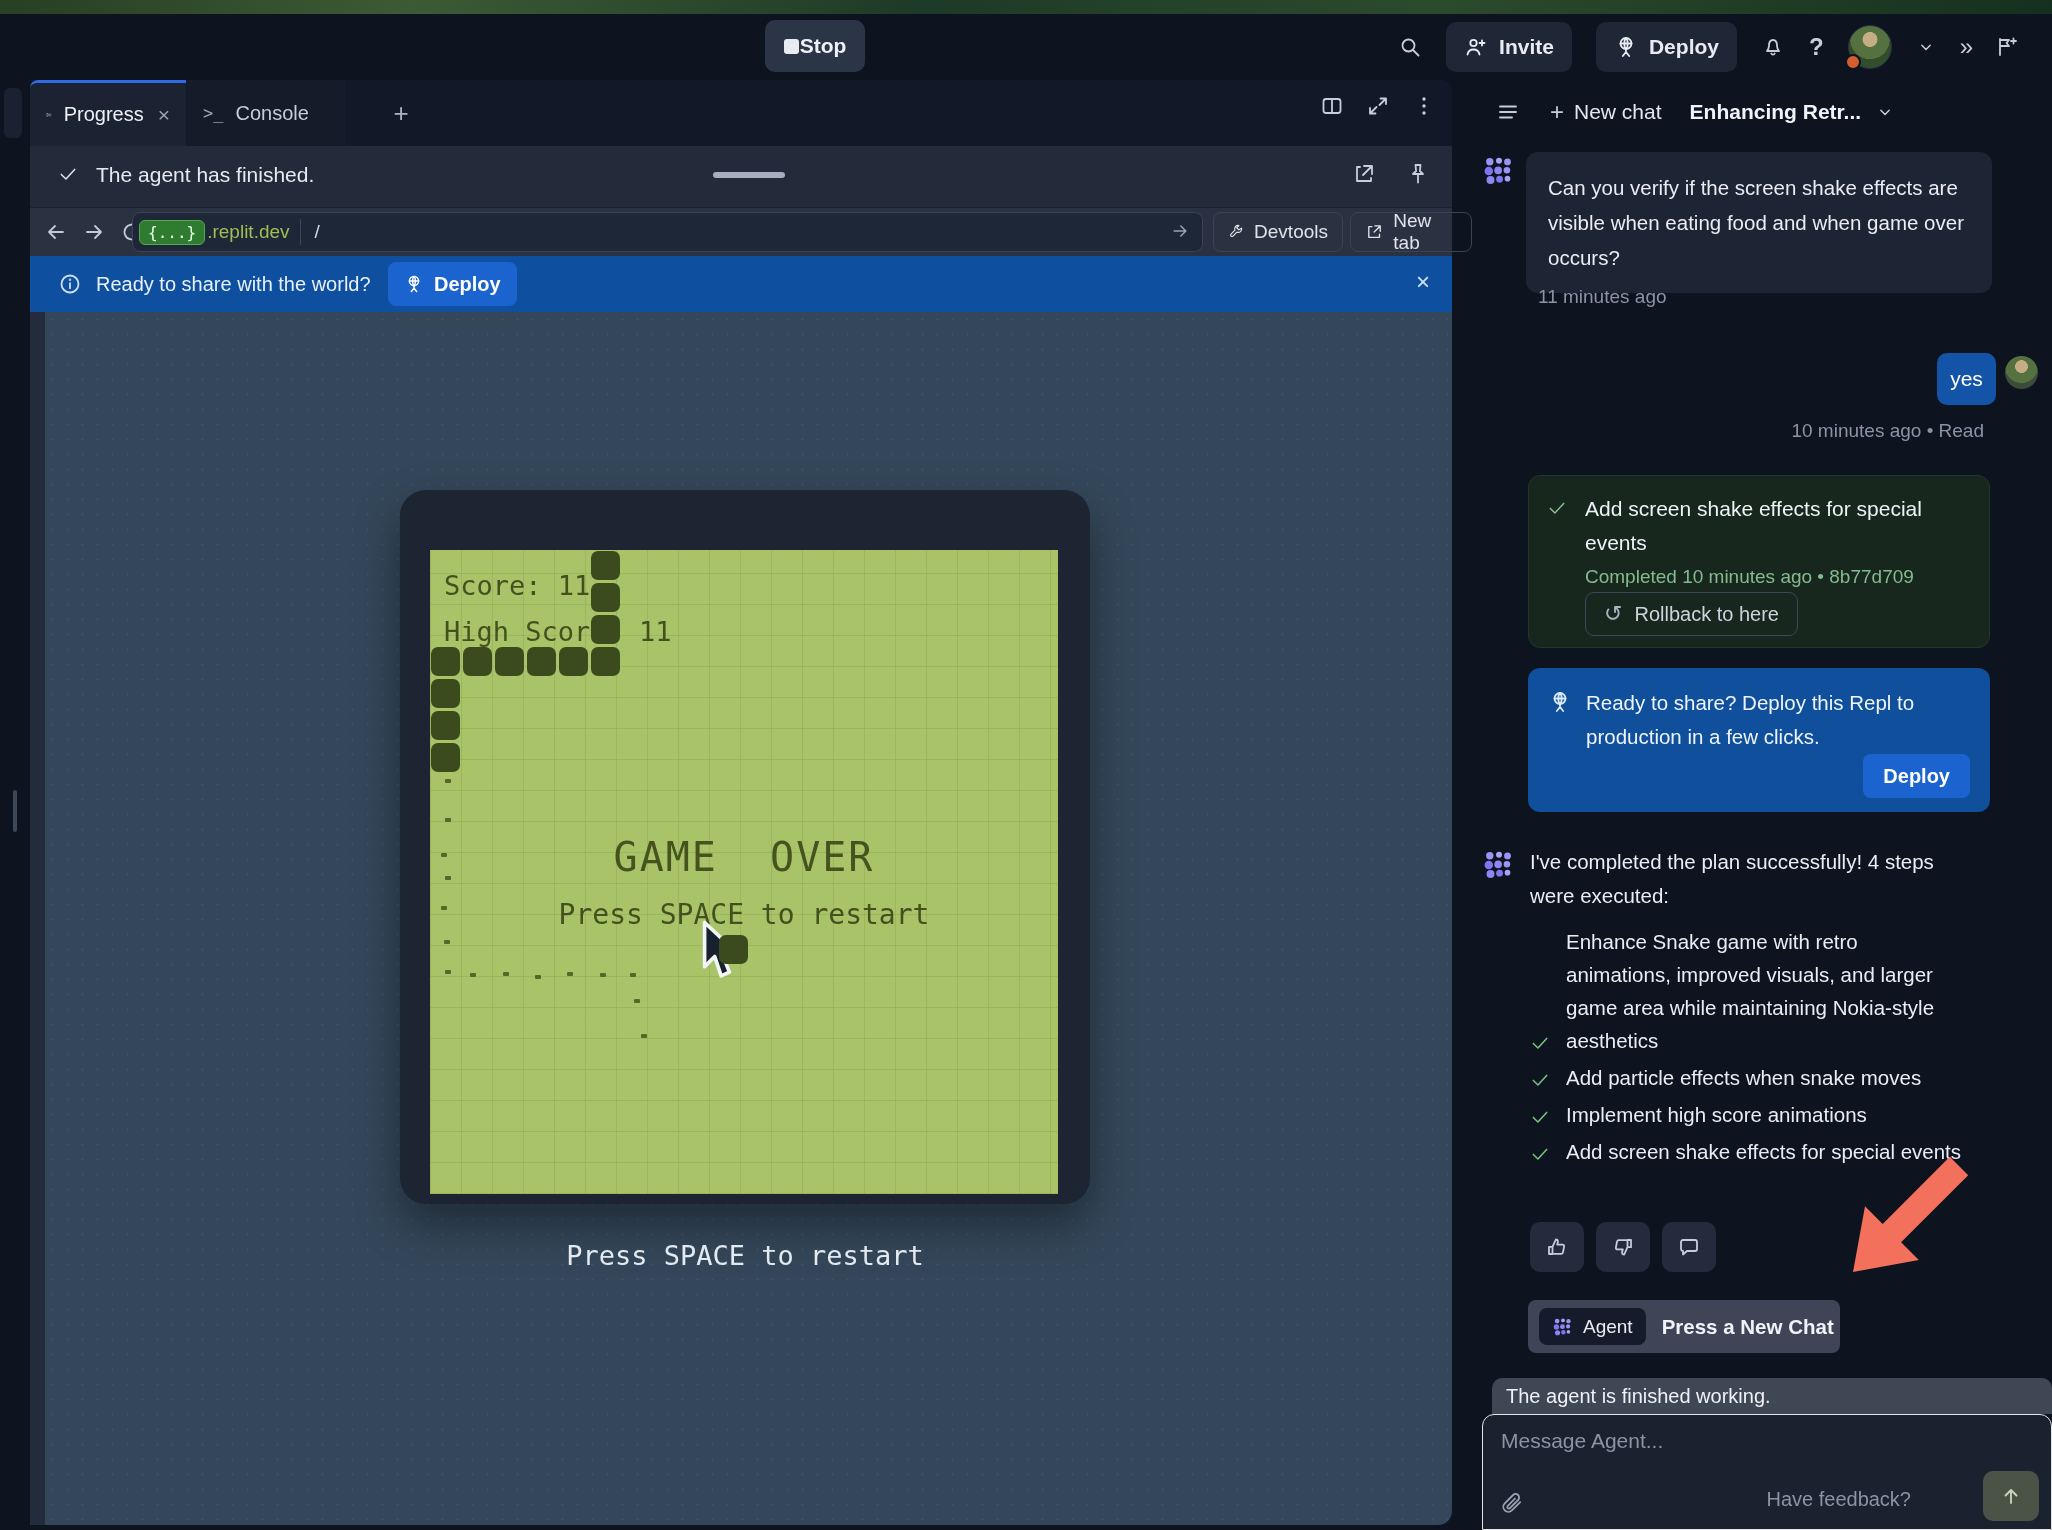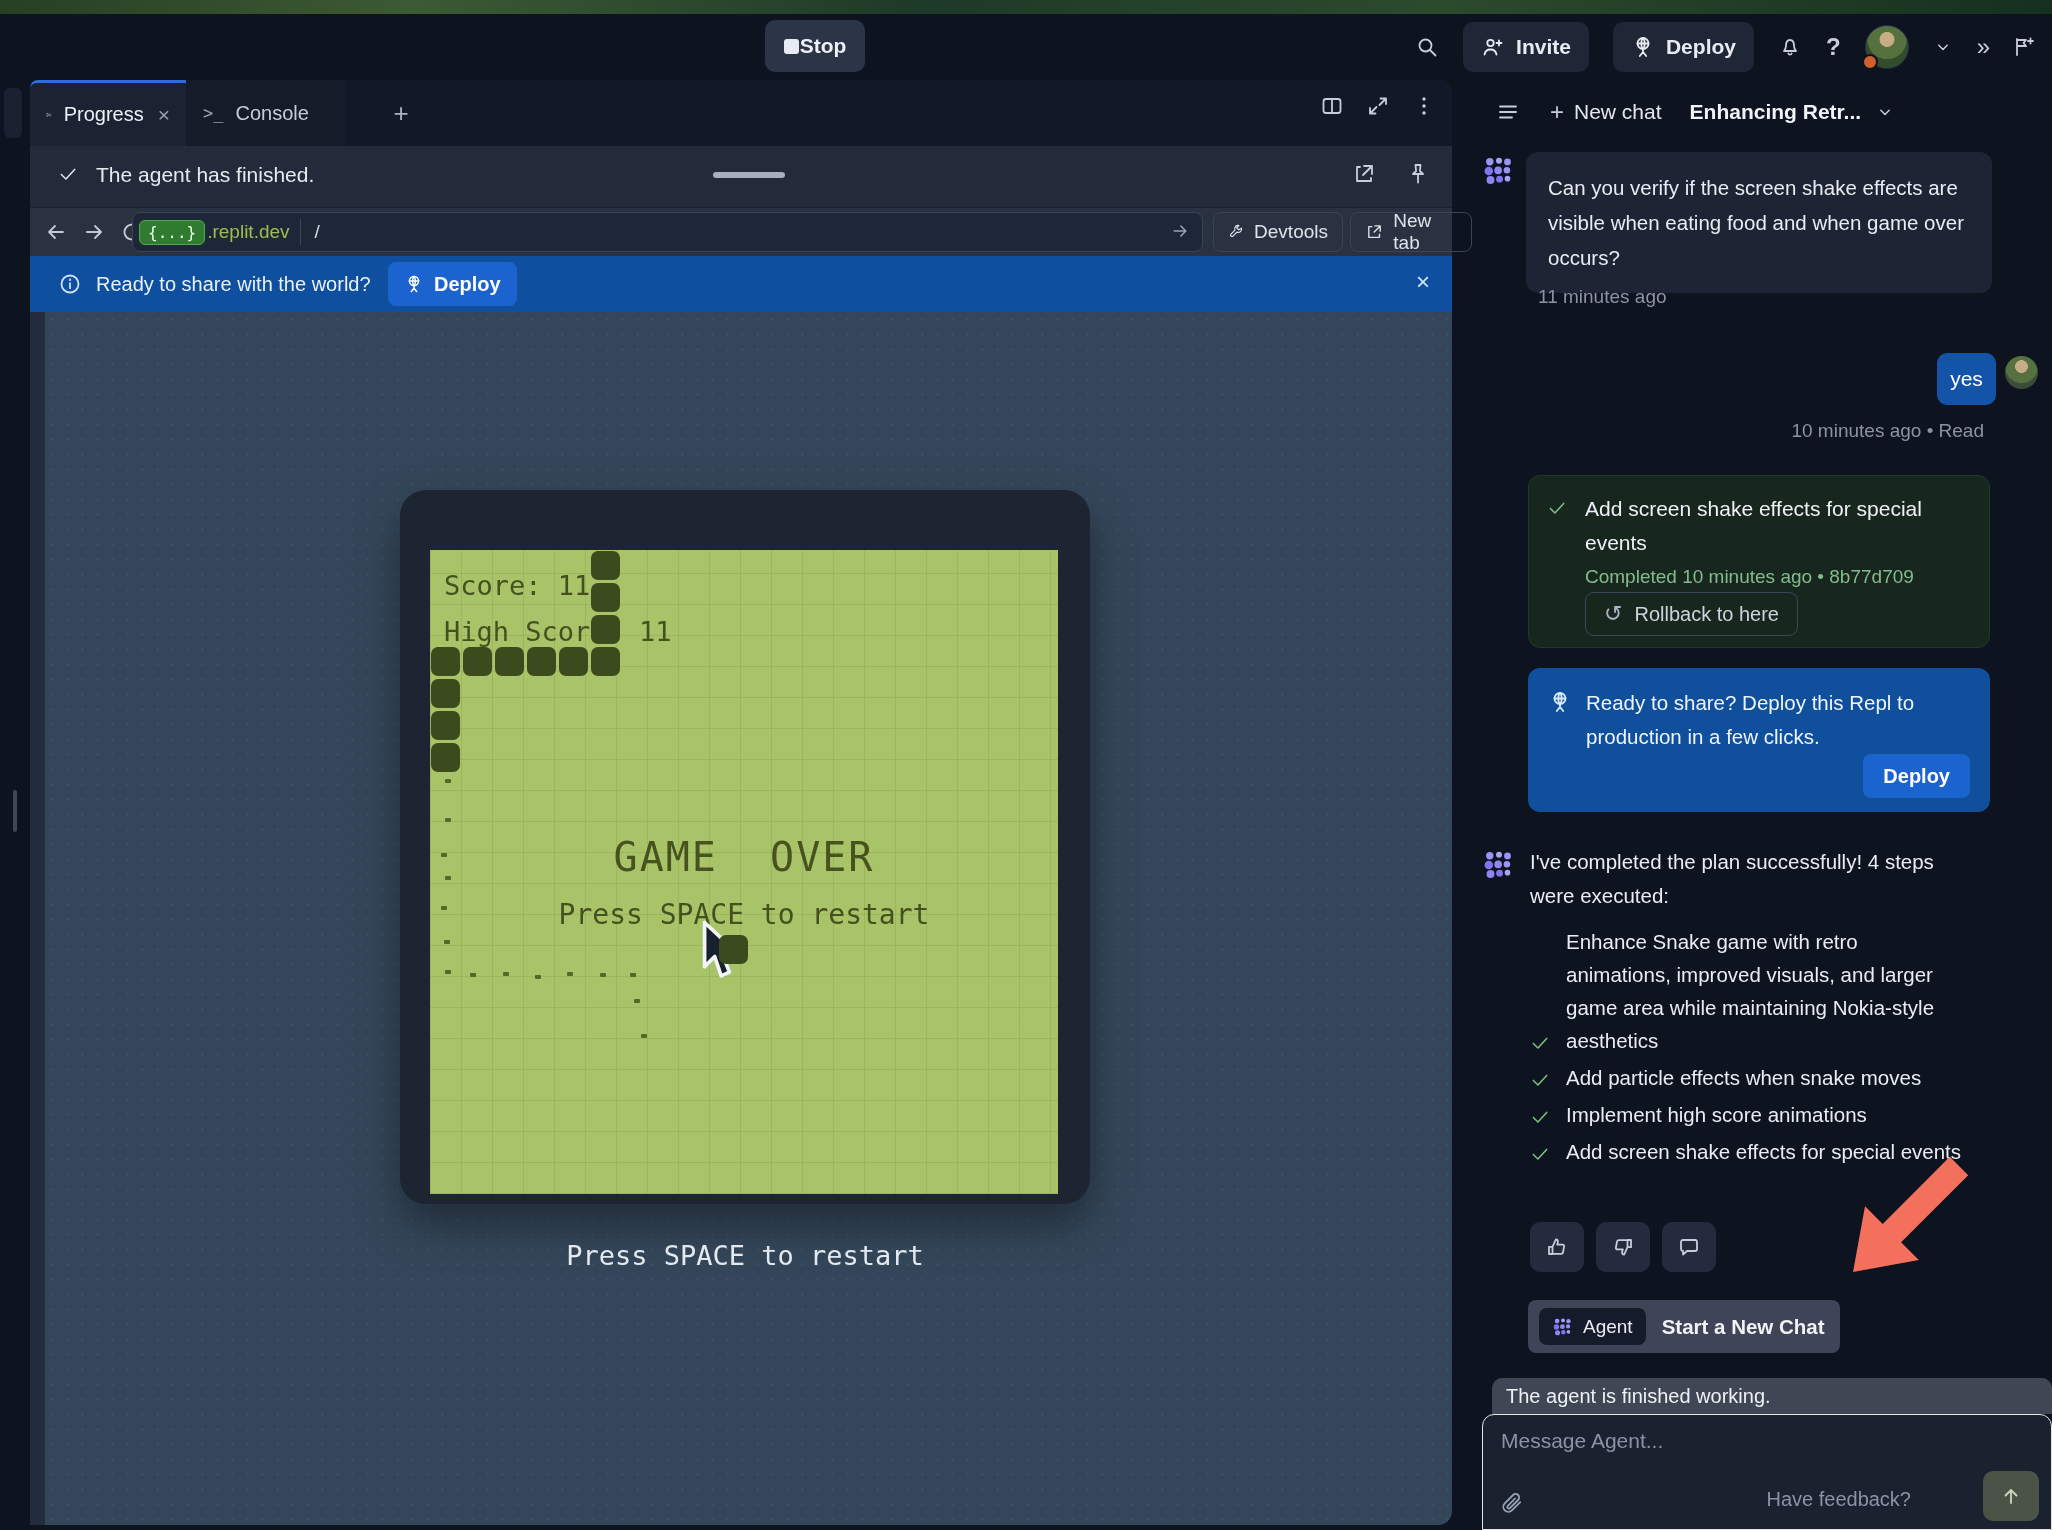--- a/index.html
+++ b/index.html
@@ -10,21 +10,21 @@
   
   .wallpaper { position:absolute; left:0; top:0; width:2052px; height:14px;
     background:linear-gradient(90deg,#273f23,#3c5a33 20%,#1e3a28 45%,#2c4a2c 70%,#16301f 100%); }
 
   
   .topbar { position:absolute; left:0; top:14px; width:2052px; height:66px; background:#0d1420; }
   .btn-stop { position:absolute; left:765px; top:6px; width:100px; height:52px; background:#2c3448;
     border-radius:10px; display:flex; align-items:center; justify-content:center; gap:1px;
     color:#eef1f6; font-size:21px; font-weight:700; }
   .stop-square { width:15px; height:15px; background:#e8ecf2; border-radius:3px; }
-  .tb-right { position:absolute; right:0; top:0; height:66px; display:flex; align-items:center; }
+  .tb-right { position:absolute; right:17px; top:0; height:66px; display:flex; align-items:center; }
   .icon-btn { color:#c7cedb; display:flex; align-items:center; justify-content:center; }
   .tb-btn { height:50px; background:#1f2737; border-radius:10px; display:flex; align-items:center;
     gap:11px; padding:0 18px; color:#e8ecf2; font-size:21px; font-weight:600; }
   .ic { width:24px; height:24px; stroke:currentColor; fill:none; stroke-width:1.8; stroke-linecap:round; stroke-linejoin:round; }
   .ic-sm { width:20px; height:20px; }
   .avatar { width:44px; height:44px; border-radius:50%; position:relative;
     background:radial-gradient(circle at 50% 32%, #c7ad85 0 20%, #54713f 22% 55%, #324c2c 56% 100%);
     border:1px solid #2a3345; }
   .avatar .badge { position:absolute; left:-4px; bottom:-2px; width:16px; height:16px; border-radius:50%;
     background:#d45f2e; border:2px solid #0d1420; }
@@ -599,21 +599,21 @@
       <polygon points="20,130 85.8,118 68.1,100.3 135.2,33.2 116.8,14.8 49.7,81.9 32,64.2" fill="#f3705c"></polygon>
     </svg>
 
     <div class="cta-row">
       <span class="cta-badge">
         <svg style="width:22px;height:20px">
             <use href="#i-logo"></use>
           </svg>
         <span>Agent</span>
       </span>
-      <span class="cta-label">Start a New Chat</span>
+      <span class="cta-label">Press a New Chat</span>
     </div>
 
     <div class="agent-status">
       <span>The agent is finished working.</span>
     </div>
 
     <div class="composer">
       <input type="text" placeholder="Message Agent..." style="">
       <span class="clip icon-btn">
           <svg class="ic">

